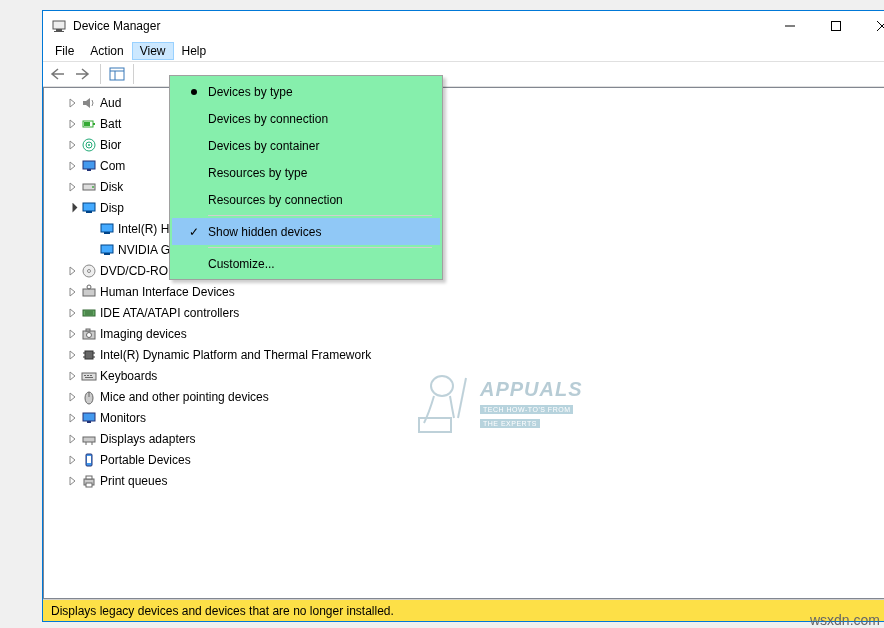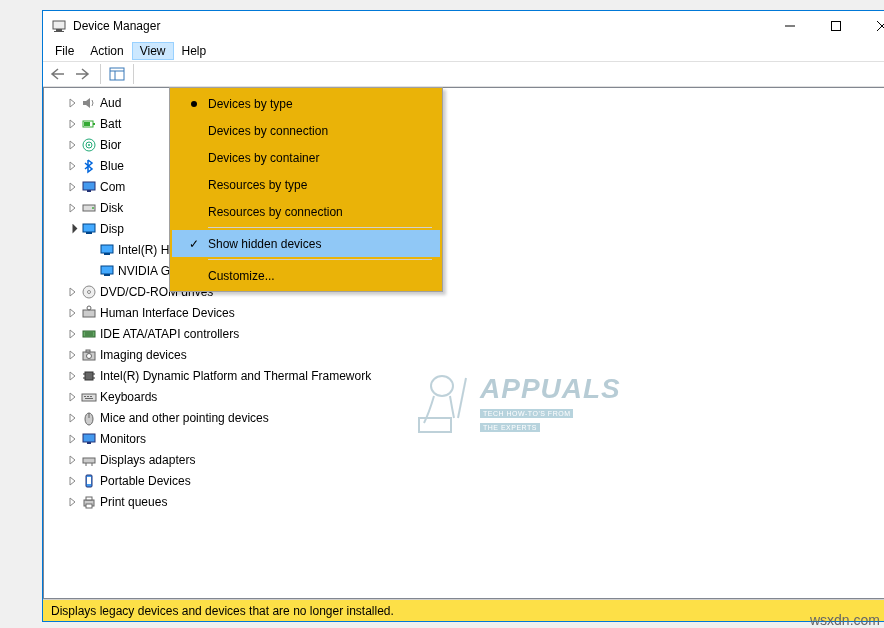--- a/index.html
+++ b/index.html
@@ -22,30 +22,30 @@
   .expander { width: 14px; display: inline-flex; justify-content: center; color: #666; font-size:10px;}
   .node .icon { width: 18px; height: 16px; display: inline-flex; align-items: center; justify-content: center; margin-right: 2px; }
   .indent-0 { padding-left: 2px; }
   .indent-1 { padding-left: 20px; }
   .indent-2 { padding-left: 38px; }
   .scrollbar { width: 17px; background: #f0f0f0; display:flex; flex-direction:column;}
   .sb-arrow { height:17px; display:flex; align-items:center; justify-content:center; color:#606060; font-size:9px;}
   .sb-track { flex:1; position:relative;}
   .sb-thumb { position:absolute; left:1px; right:1px; top:0; height:360px; background:#cdcdcd;}
   .statusbar { height: 22px; border-top: 1px solid #d0d0d0; padding: 2px 8px; font-size: 12px; display:flex; align-items:center; background:#fde047; color:#000;}
-  .dropdown { position: absolute; top: 76px; left: 126px; width: 274px; background: #eab308; border: 1px solid #a0a0a0; box-shadow: 3px 3px 3px rgba(0,0,0,0.2); z-index: 100; padding: 2px; }
+  .dropdown { position: absolute; top: 64px; left: 126px; width: 274px; background: #86efac; border: 1px solid #a0a0a0; box-shadow: 3px 3px 3px rgba(0,0,0,0.2); z-index: 100; padding: 2px; }
   .dditem { display: flex; align-items: center; height: 27px; padding-left: 8px; }
   .dditem .left { width: 28px; display:flex; align-items:center; justify-content:center;}
   .dditem .label { flex:1; }
   .dditem.highlight { background: #90c8f6; }
   .ddsep { height:1px; background:#d0d0d0; margin: 2px 8px 2px 36px; }
   .watermark { position:absolute; left:370px; top:280px; opacity:0.43; color:#5a8aa0; font-family: Georgia, serif; z-index:5; pointer-events:none; display:flex; align-items:center; }
   .watermark svg { opacity:0.9;}
   .watermark .wm-text { margin-left:6px; }
-  .watermark .wm-title { font-size:28px; font-style:italic; letter-spacing:1px; font-weight:bold;}
+  .watermark .wm-title { font-size:20px; font-style:italic; letter-spacing:1px; font-weight:bold;}
   .watermark .wm-sub { font-size:7px; letter-spacing:0.5px; background:#5a9ab2; color:#fff; padding:1px 3px; display:inline-block; font-style:normal;}
   .src { position:absolute; bottom:0; right:4px; font-size:14px; color:#666;}
   svg { display:block; }
 </style>
 </head>
 <body>
 
 <div class="window">
 
   <div class="titlebar">
@@ -153,33 +153,20 @@
           <span>Bior</span>
         </div>
         <div class="node indent-1">
           <span class="expander">
             <svg width="10" height="10">
               <path d="M2 1 L7 5 L2 9 Z" fill="none" stroke="#888"></path>
             </svg>
           </span>
           <span class="icon">
             <svg width="16" height="16">
-              <path d="M7 2 L7 14 L11 11 L4 5 M7 2 L11 5 L4 11" fill="none" stroke="#06d" stroke-width="1.5"></path>
-            </svg>
-          </span>
-          <span>Blue</span>
-        </div>
-        <div class="node indent-1">
-          <span class="expander">
-            <svg width="10" height="10">
-              <path d="M2 1 L7 5 L2 9 Z" fill="none" stroke="#888"></path>
-            </svg>
-          </span>
-          <span class="icon">
-            <svg width="16" height="16">
               <rect x="2" y="3" width="12" height="8" fill="#49e" stroke="#237"></rect>
               <rect x="6" y="11" width="4" height="2" fill="#237"></rect>
             </svg>
           </span>
           <span>Com</span>
         </div>
         <div class="node indent-1">
           <span class="expander">
             <svg width="10" height="10">
               <path d="M2 1 L7 5 L2 9 Z" fill="none" stroke="#888"></path>

